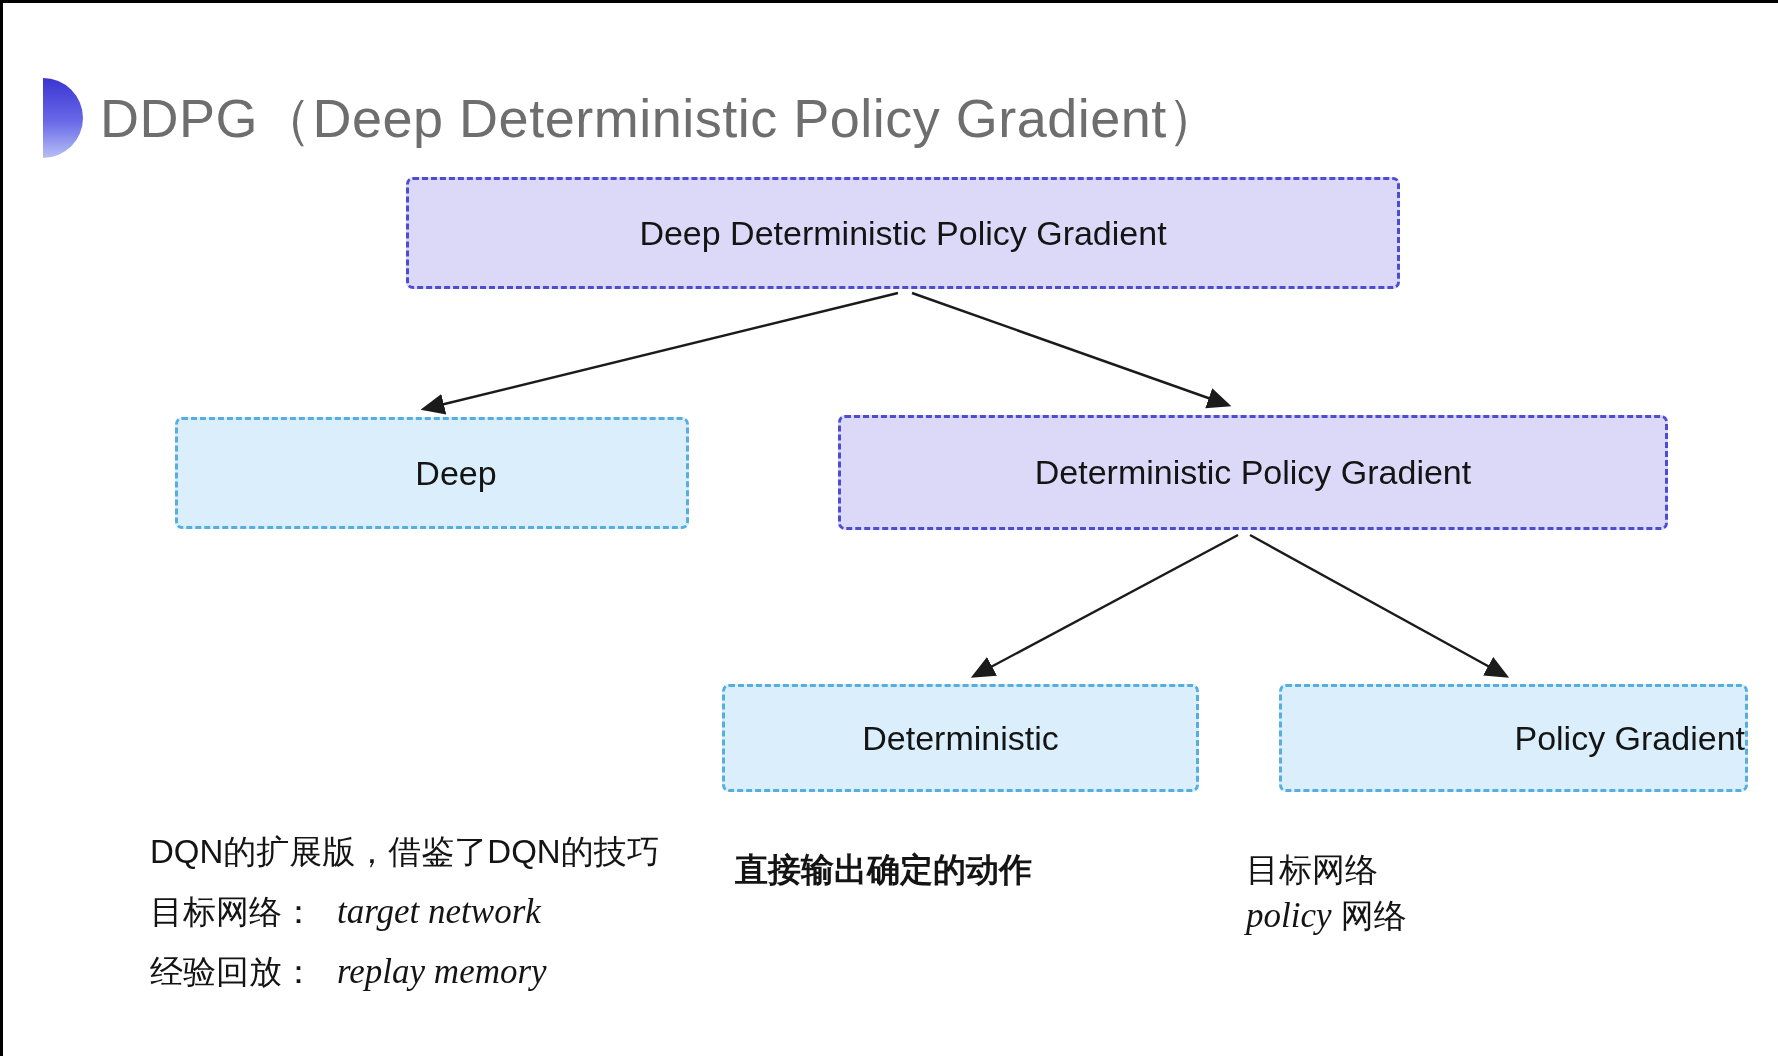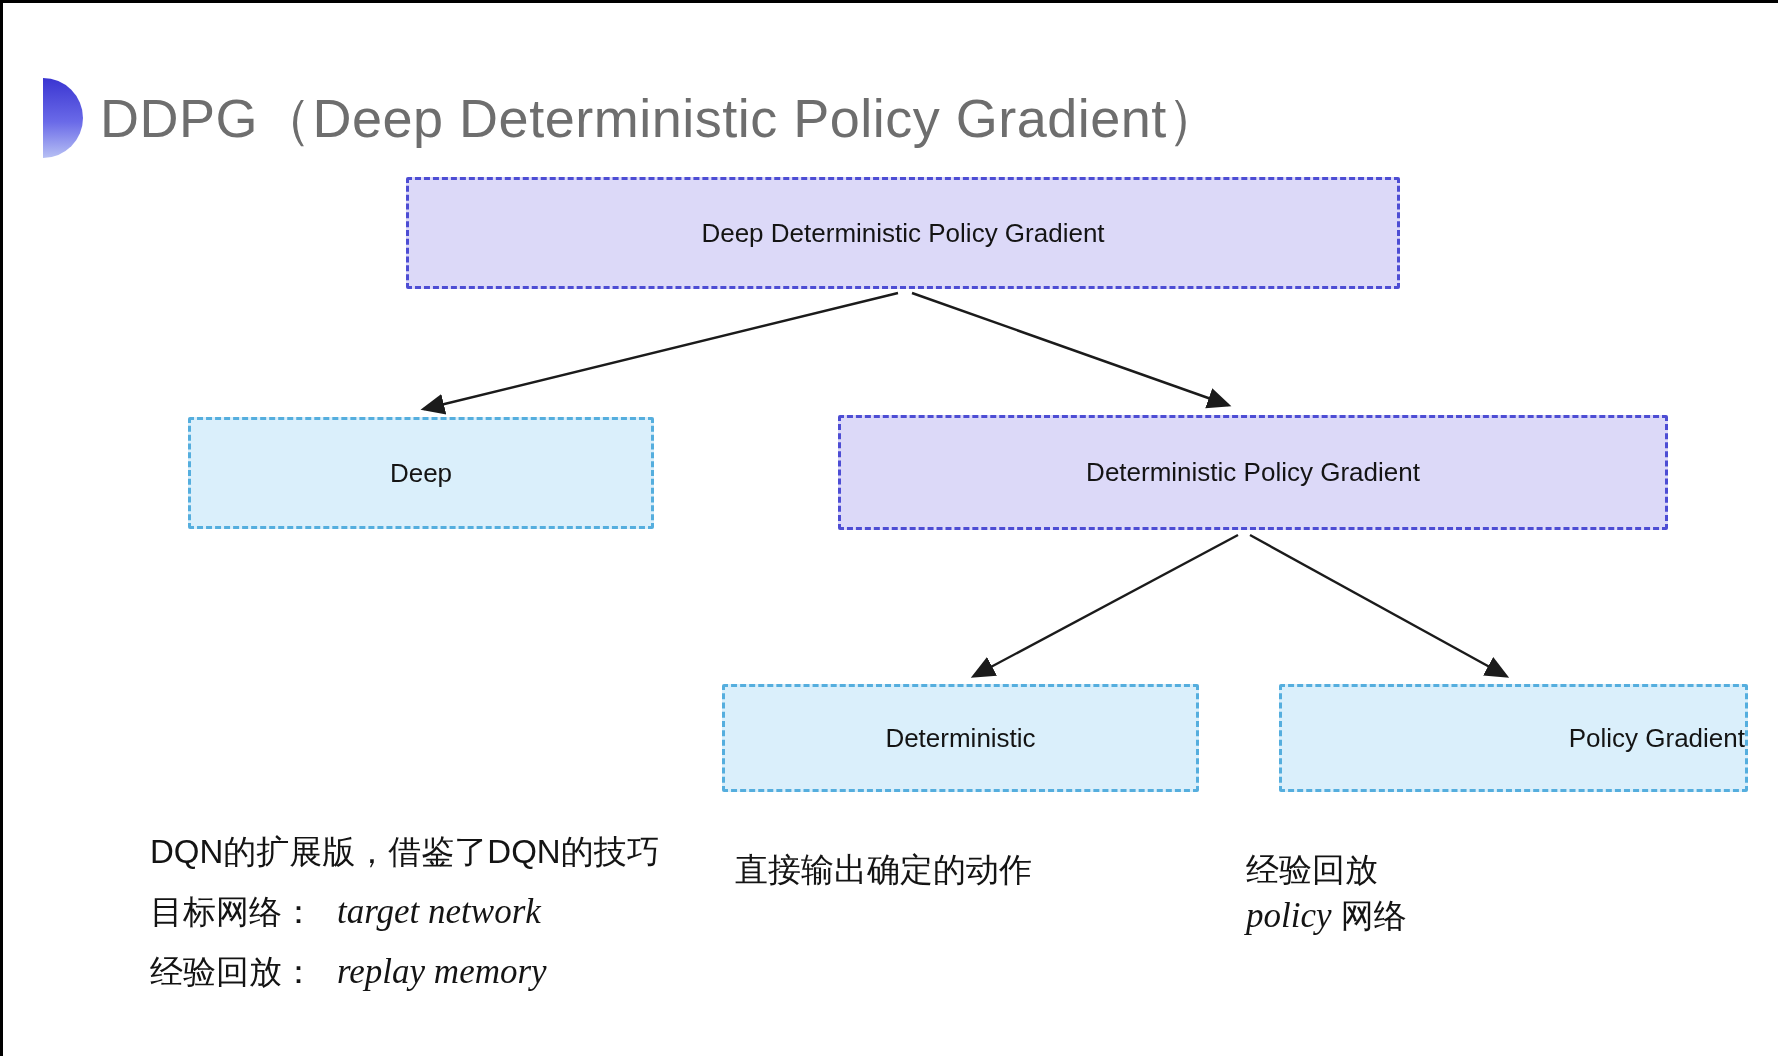--- a/index.html
+++ b/index.html
@@ -23,44 +23,44 @@
     background:linear-gradient(180deg,#3a35d1 0%,#6a6ae8 55%,#b7c0f4 100%);
   }
   .title{
     position:absolute; left:100px; top:82px; width:1500px;
     font-size:54px; line-height:72px; color:var(--title-gray);
     letter-spacing:0.5px; white-space:nowrap;
   }
 
   .node{
     position:absolute; display:flex; align-items:center; justify-content:center;
-    border-radius:2px; font-size:26px; color:var(--ink); text-align:center;
+    border-radius:7px; font-size:34px; color:var(--ink); text-align:center;
   }
   .node.purple{background:var(--purple-fill); border:3px dashed var(--purple-border);}
   .node.cyan{background:var(--cyan-fill); border:3px dashed var(--cyan-border);}
 
   #node-ddpg{left:406px; top:177px; width:988px; height:106px;}
-  #node-deep{left:188px; top:417px; width:460px; height:106px;}
+  #node-deep{left:175px; top:417px; width:460px; height:106px;padding-left:48px;}
   #node-dpg {left:838px; top:415px; width:824px; height:109px;}
   #node-det {left:722px; top:684px; width:471px; height:102px;}
   #node-pg  {left:1279px;top:684px; width:463px; height:102px;justify-content:flex-end;}
 
   .connectors{position:absolute; left:0; top:0; width:1778px; height:1056px; pointer-events:none;}
 
   .ann{
     position:absolute; font-size:33px; line-height:46px; color:var(--ink);
   }
   .ann-line{margin-bottom:14px; white-space:nowrap;}
   .ann .it{
     font-family:"Liberation Serif","DejaVu Serif",serif; font-style:italic; font-size:35px;
   }
   .ann .gap{display:inline-block; width:22px;}
   #ann-deep{left:150px; top:829px; width:494px;}
   #ann-det {left:735px; top:847px; width:500px;}
-  #ann-det .ann-line{margin-bottom:0;}
+  #ann-det .ann-line{margin-bottom:0;font-weight:bold;}
   #ann-pg  {left:1246px; top:847px; width:500px;}
   #ann-pg .ann-line{margin-bottom:0;}
 </style>
 </head>
 <body>
 
 <div class="canvas">
   <div class="edge-top"></div>
   <div class="edge-left"></div>
 
@@ -108,19 +108,19 @@
   </div>
 
   <div class="ann" id="ann-det">
     <div class="ann-line">
       <span>直接输出确定的动作</span>
     </div>
   </div>
 
   <div class="ann" id="ann-pg">
     <div class="ann-line">
-      <span>经验回放</span>
+      <span>目标网络</span>
     </div>
     <div class="ann-line">
       <span class="it">policy</span><span> 网络</span>
     </div>
   </div>
 </div>
 
 </body></html>

